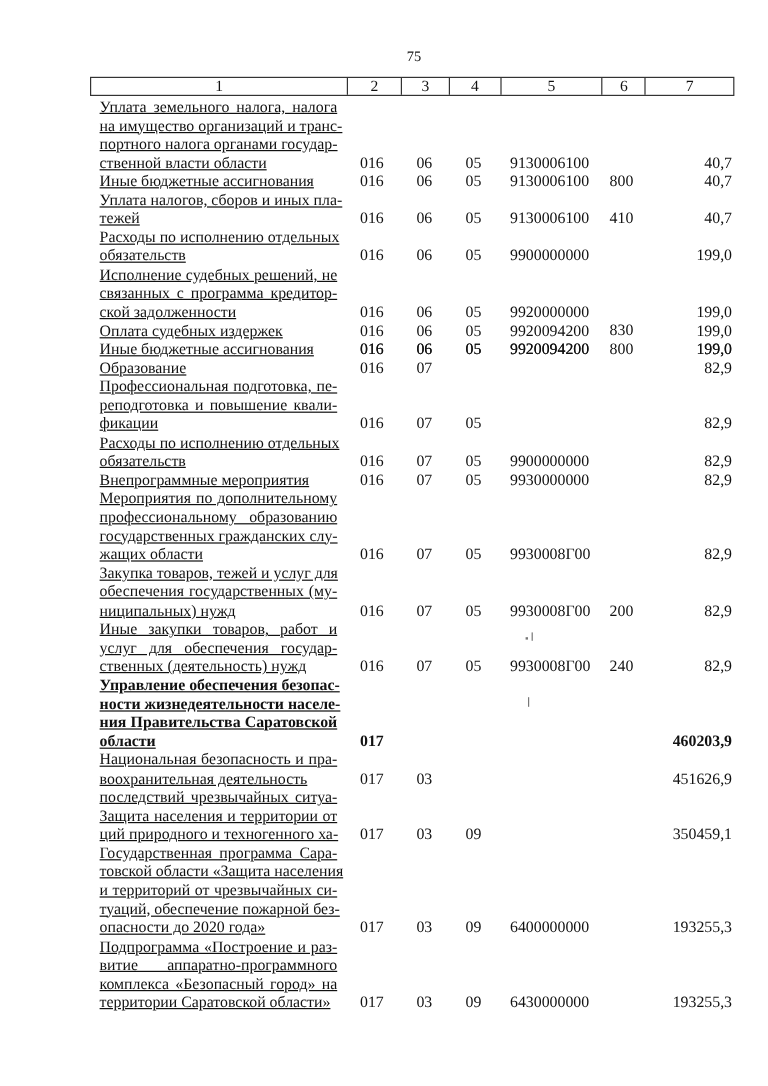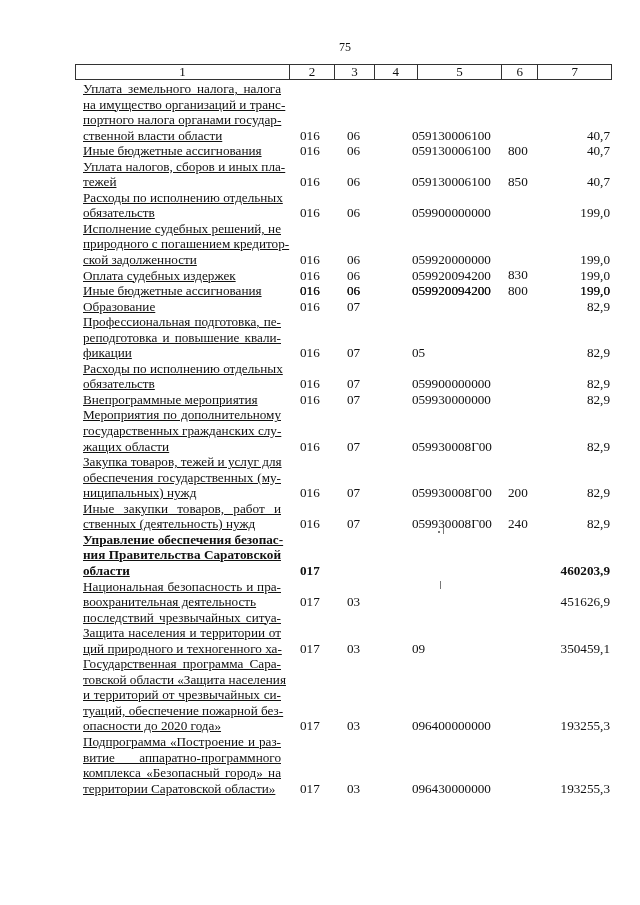--- a/index.html
+++ b/index.html
@@ -12,21 +12,21 @@
   .hdr div { border-right: 1px solid #333; text-align: center; font-size: 13px; line-height: 14px; box-sizing: border-box; }
   .hdr div:last-child { border-right: none; }
   .rows { position: absolute; top: 81px; left: 0; width: 640px; }
   .row { display: flex; font-size: 13.2px; line-height: 15.55px; }
   .c1 { margin-left: 83px; width: 198px; text-align: justify; text-align-last: left; hyphens: manual; }
   .c1 .ln { display: block; text-align: justify; text-align-last: justify; white-space: nowrap; text-decoration: underline; }
   .c1 .ln.last { text-align-last: left; }
   .cell { align-self: flex-end; white-space: nowrap; }
   .c2 { position: absolute; left: 300px; }
   .c3 { position: absolute; left: 347px; }
-  .c4 { position: absolute; left: 412px; }
+  .c4 { position: absolute; left: 388px; }
   .c5 { position: absolute; left: 425px; }
   .c6 { position: absolute; left: 508px; text-align: right; }
   .c7 { position: absolute; right: 30px; text-align: right; }
   .row { position: relative; }
   .bold { font-weight: bold; }
   .speck { position: absolute; background: #777; }
 </style>
 </head>
 <body>
 
@@ -70,39 +70,39 @@
     </div>
     <div class="row">
       <div class="c1">
         <span class="ln">Уплата налогов, сборов и иных пла-</span>
         <span class="ln last">тежей</span>
       </div>
       <span class="cell c2" style="bottom: 0px;">016</span>
       <span class="cell c3" style="bottom: 0px;">06</span>
       <span class="cell c4" style="bottom: 0px;">05</span>
       <span class="cell c5" style="bottom: 0px;">9130006100</span>
-      <span class="cell c6" style="bottom: 0px;">850</span>
+      <span class="cell c6" style="bottom: 0px;">410</span>
       <span class="cell c7" style="bottom: 0px;">40,7</span>
     </div>
     <div class="row">
       <div class="c1">
         <span class="ln">Расходы по исполнению отдельных</span>
         <span class="ln last">обязательств</span>
       </div>
       <span class="cell c2" style="bottom: 0px;">016</span>
       <span class="cell c3" style="bottom: 0px;">06</span>
       <span class="cell c4" style="bottom: 0px;">05</span>
       <span class="cell c5" style="bottom: 0px;">9900000000</span>
       <span class="cell c6" style="bottom: 0px;"></span>
       <span class="cell c7" style="bottom: 0px;">199,0</span>
     </div>
     <div class="row">
       <div class="c1">
         <span class="ln">Исполнение судебных решений, не</span>
-        <span class="ln">природного с погашением кредитор-</span>
+        <span class="ln">связанных с программа кредитор-</span>
         <span class="ln last">ской задолженности</span>
       </div>
       <span class="cell c2" style="bottom: 0px;">016</span>
       <span class="cell c3" style="bottom: 0px;">06</span>
       <span class="cell c4" style="bottom: 0px;">05</span>
       <span class="cell c5" style="bottom: 0px;">9920000000</span>
       <span class="cell c6" style="bottom: 0px;"></span>
       <span class="cell c7" style="bottom: 0px;">199,0</span>
     </div>
     <div class="row">
@@ -178,20 +178,21 @@
       <span class="cell c2" style="bottom: 0px;">016</span>
       <span class="cell c3" style="bottom: 0px;">07</span>
       <span class="cell c4" style="bottom: 0px;">05</span>
       <span class="cell c5" style="bottom: 0px;">9930000000</span>
       <span class="cell c6" style="bottom: 0px;"></span>
       <span class="cell c7" style="bottom: 0px;">82,9</span>
     </div>
     <div class="row">
       <div class="c1">
         <span class="ln">Мероприятия по дополнительному</span>
+        <span class="ln">профессиональному образованию</span>
         <span class="ln">государственных гражданских слу-</span>
         <span class="ln last">жащих области</span>
       </div>
       <span class="cell c2" style="bottom: 0px;">016</span>
       <span class="cell c3" style="bottom: 0px;">07</span>
       <span class="cell c4" style="bottom: 0px;">05</span>
       <span class="cell c5" style="bottom: 0px;">9930008Г00</span>
       <span class="cell c6" style="bottom: 0px;"></span>
       <span class="cell c7" style="bottom: 0px;">82,9</span>
     </div>
@@ -204,32 +205,34 @@
       <span class="cell c2" style="bottom: 0px;">016</span>
       <span class="cell c3" style="bottom: 0px;">07</span>
       <span class="cell c4" style="bottom: 0px;">05</span>
       <span class="cell c5" style="bottom: 0px;">9930008Г00</span>
       <span class="cell c6" style="bottom: 0px;">200</span>
       <span class="cell c7" style="bottom: 0px;">82,9</span>
     </div>
     <div class="row">
       <div class="c1">
         <span class="ln">Иные закупки товаров, работ и</span>
+        <span class="ln">услуг для обеспечения государ-</span>
         <span class="ln last">ственных (деятельность) нужд</span>
       </div>
       <span class="cell c2" style="bottom: 0px;">016</span>
       <span class="cell c3" style="bottom: 0px;">07</span>
       <span class="cell c4" style="bottom: 0px;">05</span>
       <span class="cell c5" style="bottom: 0px;">9930008Г00</span>
       <span class="cell c6" style="bottom: 0px;">240</span>
       <span class="cell c7" style="bottom: 0px;">82,9</span>
     </div>
     <div class="row bold">
       <div class="c1">
         <span class="ln">Управление обеспечения безопас-</span>
+        <span class="ln">ности жизнедеятельности населе-</span>
         <span class="ln">ния Правительства Саратовской</span>
         <span class="ln last">области</span>
       </div>
       <span class="cell c2" style="bottom: 0px;">017</span>
       <span class="cell c3" style="bottom: 0px;"></span>
       <span class="cell c4" style="bottom: 0px;"></span>
       <span class="cell c5" style="bottom: 0px;"></span>
       <span class="cell c6" style="bottom: 0px;"></span>
       <span class="cell c7" style="bottom: 0px;">460203,9</span>
     </div>

